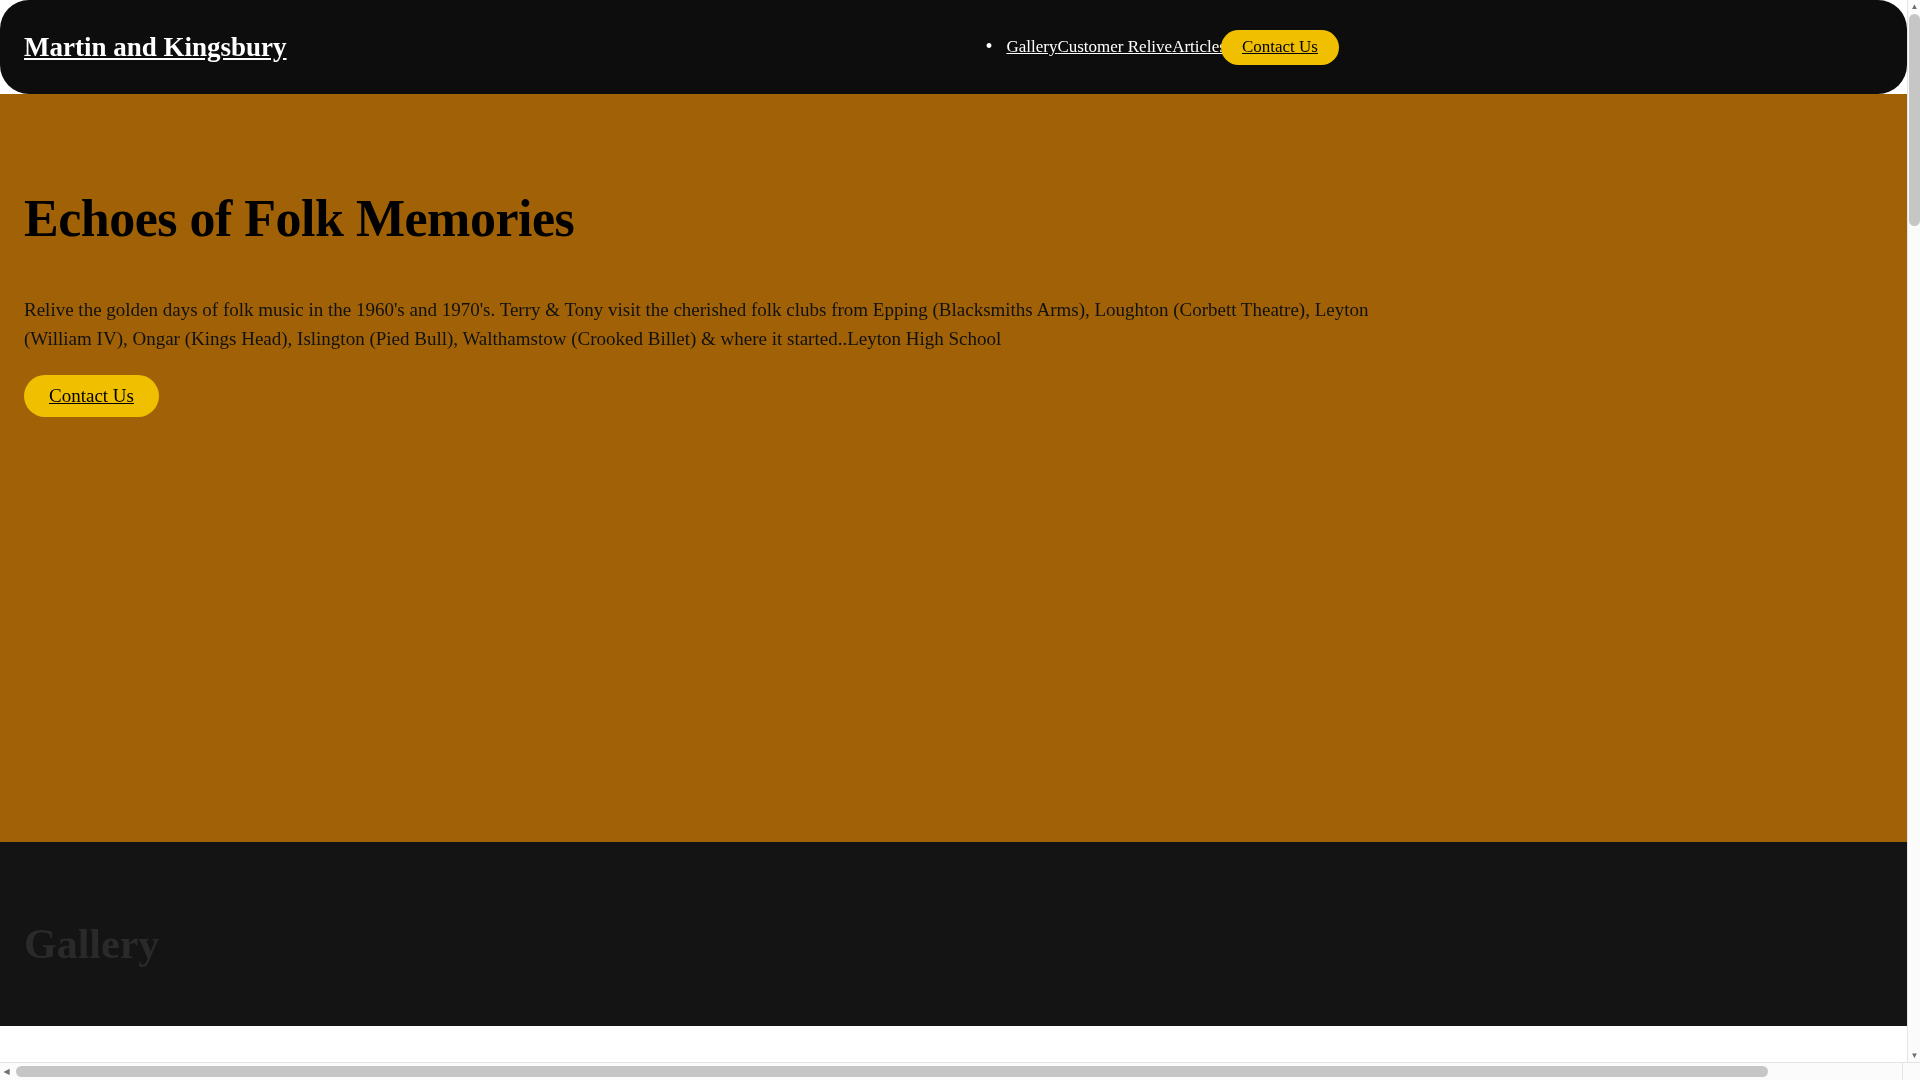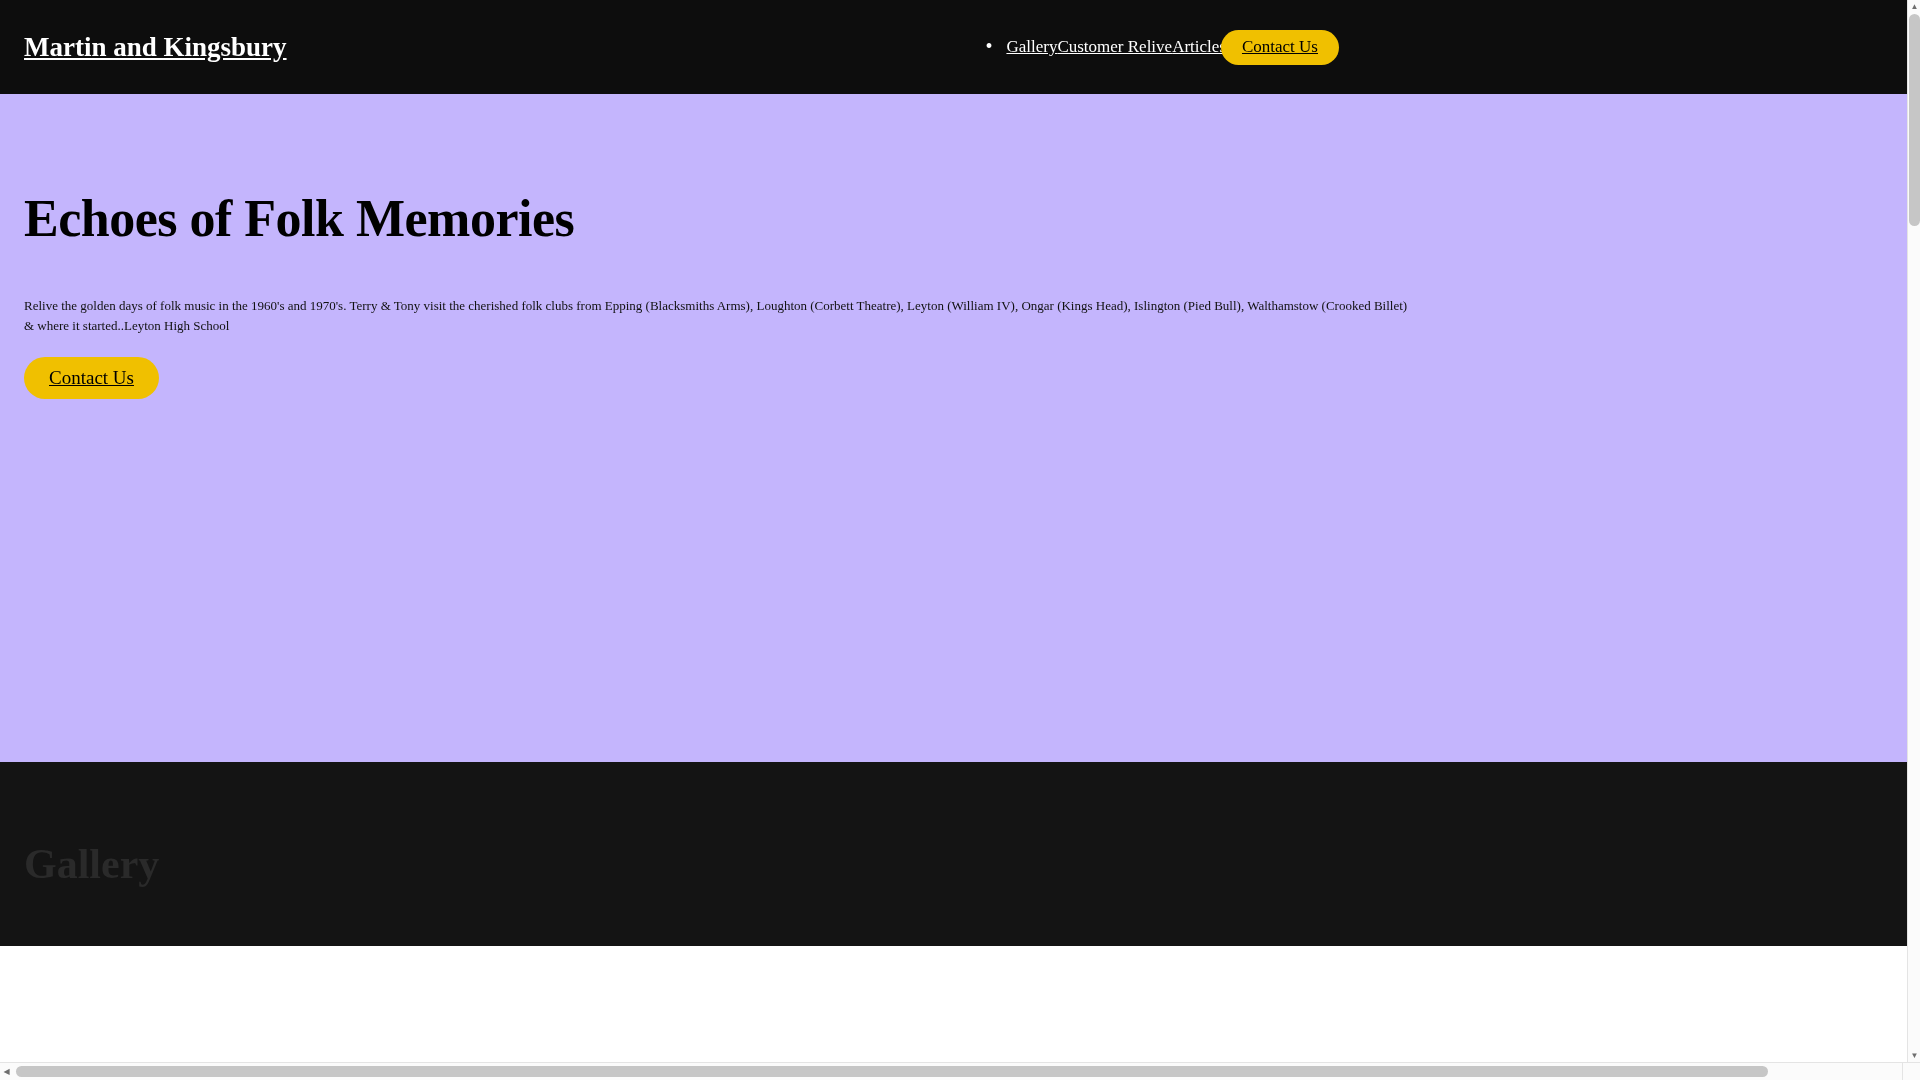--- a/index.html
+++ b/index.html
@@ -22,20 +22,21 @@
   
   .site-header {
     position: relative;
     width: 1907px;
     height: 94px;
     background: #0d0d0d;
     display: flex;
     align-items: center;
     justify-content: space-between;
     padding: 0 28px 0 24px;
+    border-radius: 29px;
   }
   .brand {
     color: #ffffff;
     font-size: 27px;
     font-weight: bold;
     text-decoration: underline;
     font-family: "Liberation Serif", serif;
     letter-spacing: 0px;
     white-space: nowrap;
   }
@@ -73,35 +74,35 @@
     height: 35px;
     padding: 0 21px;
     font-size: 17px;
     text-decoration: underline;
     margin-left: -5px;
     font-family: "Liberation Serif", serif;
     white-space: nowrap;
   }
   
   .hero {
-    background: #c4b5fd;
+    background: #a16207;
     padding: 95px 24px 0 24px;
     width: 1907px;
-    height: 668px;
+    height: 748px;
   }
   .hero-title {
     font-size: 52px;
     font-weight: bold;
     color: #000000;
     margin: 0 0 48px 0;
     font-family: "Liberation Serif", serif;
     letter-spacing: -0.5px;
   }
   .hero-text {
-    font-size: 13px;
+    font-size: 19px;
     color: #111111;
     line-height: 1.5;
     margin: 0 0 22px 0;
     max-width: 1390px;
     font-family: "Liberation Serif", serif;
   }
   .hero-cta {
     display: inline-flex;
     align-items: center;
     justify-content: center;

